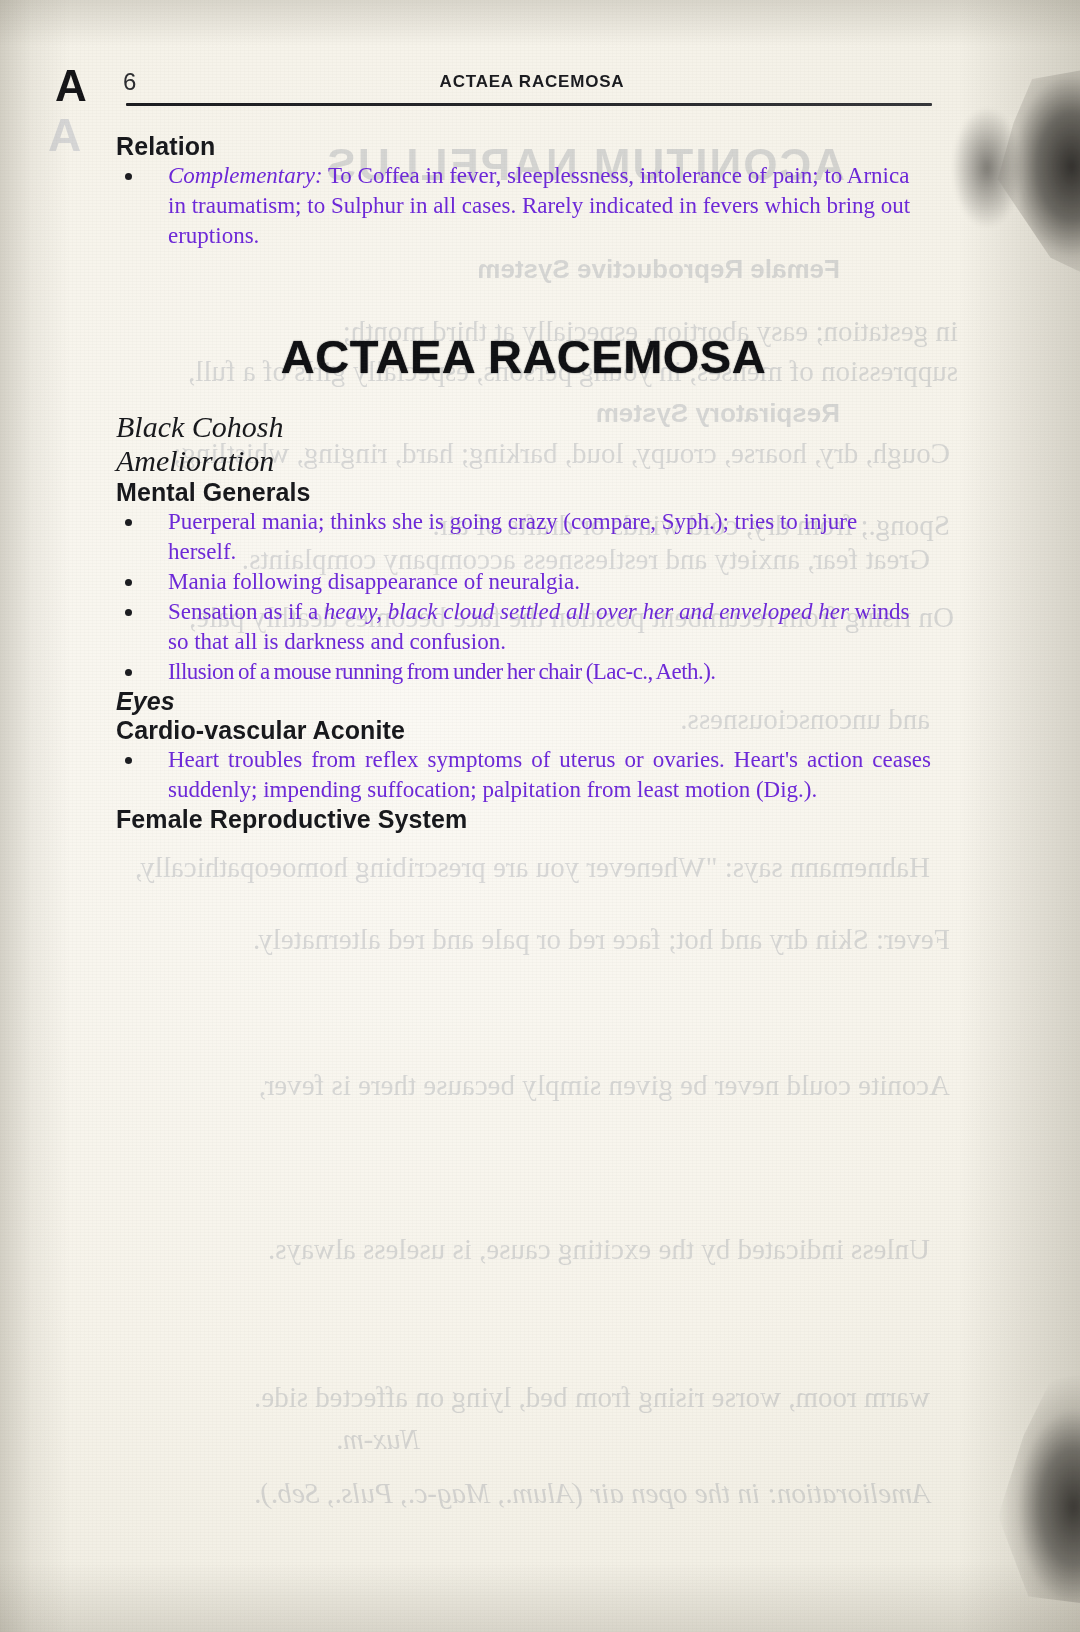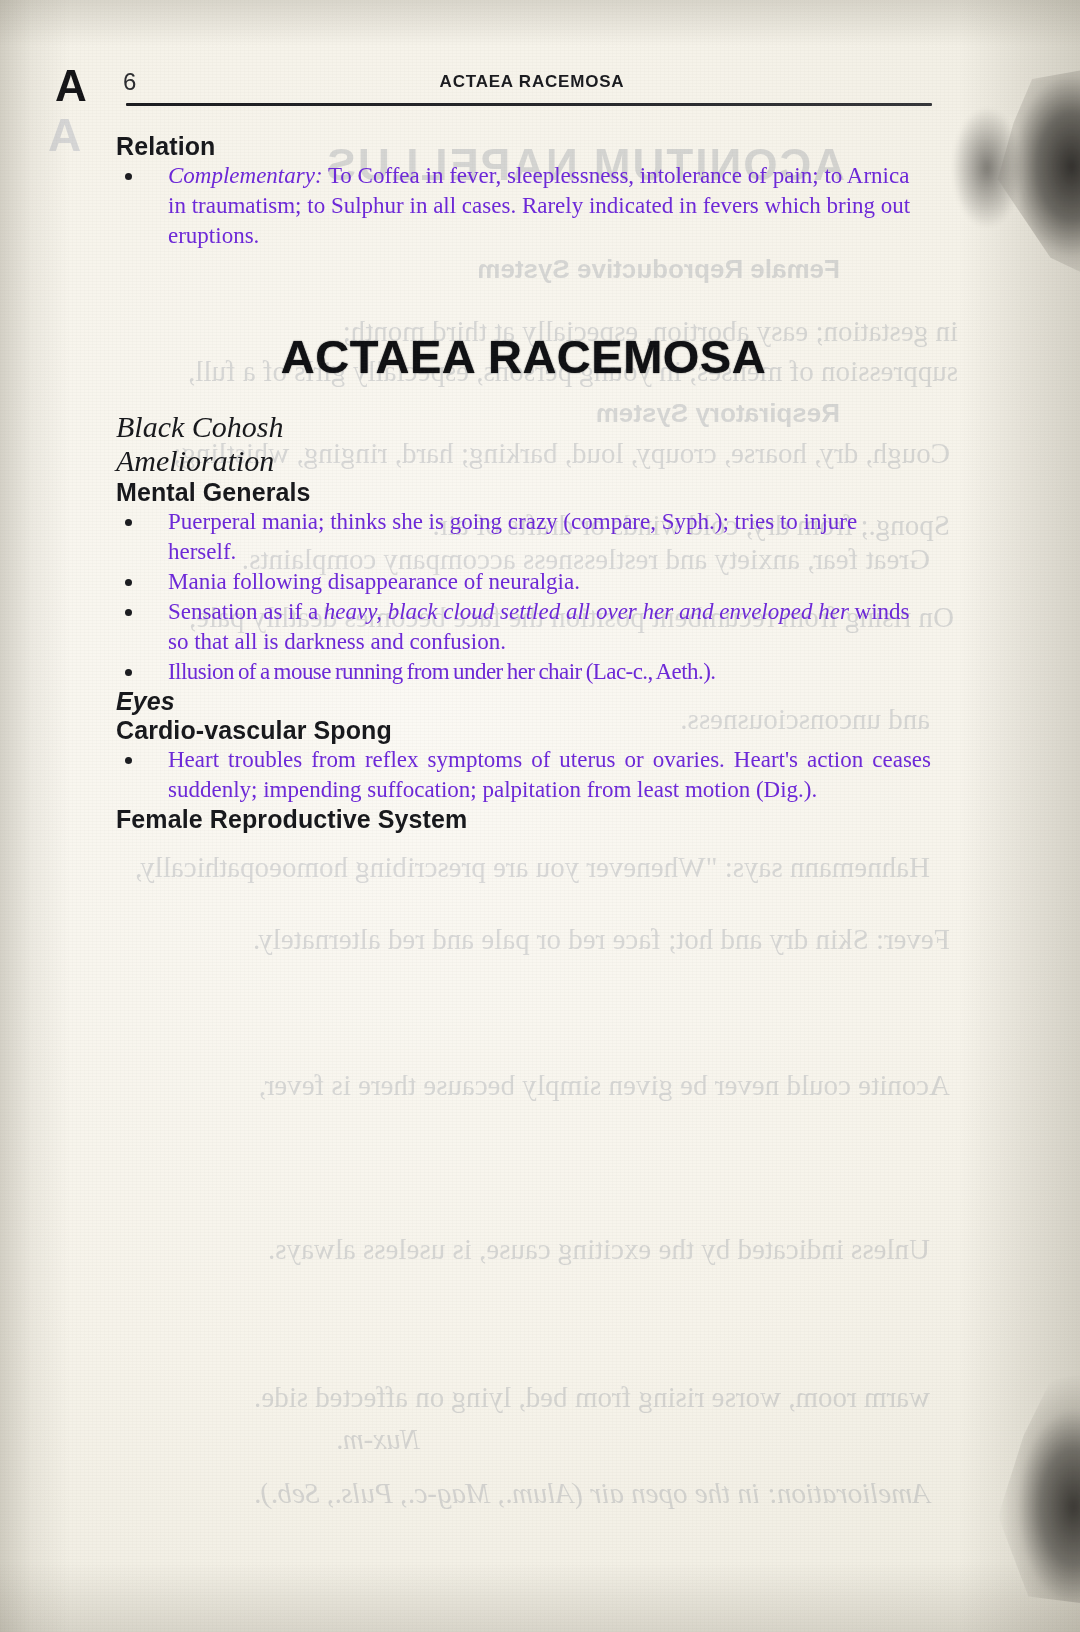--- a/index.html
+++ b/index.html
@@ -302,21 +302,21 @@
         <li>
           <span class="dot"></span><span>Sensation as if a </span><em>heavy, black cloud settled all over her and enveloped her</em><span> winds so that all is darkness and confusion.</span>
         </li>
         <li class="tight">
           <span class="dot"></span><span>Illusion of a mouse running from under her chair (Lac-c., Aeth.).</span>
         </li>
       </ul>
 
       <h2 class="sect head-eyes">Eyes</h2>
 
-      <h2 class="sect head-cardio">Cardio-vascular Spong</h2>
+      <h2 class="sect head-cardio">Cardio-vascular Aconite</h2>
       <ul class="bullets">
         <li class="justif">
           <span class="dot"></span><span>Heart troubles from reflex symptoms of uterus or ovaries. Heart's action ceases suddenly; impending suffocation; palpitation from least motion (Dig.).</span>
         </li>
       </ul>
 
       <h2 class="sect head-female">Female Reproductive System</h2>
 
     </div>
   </div>

